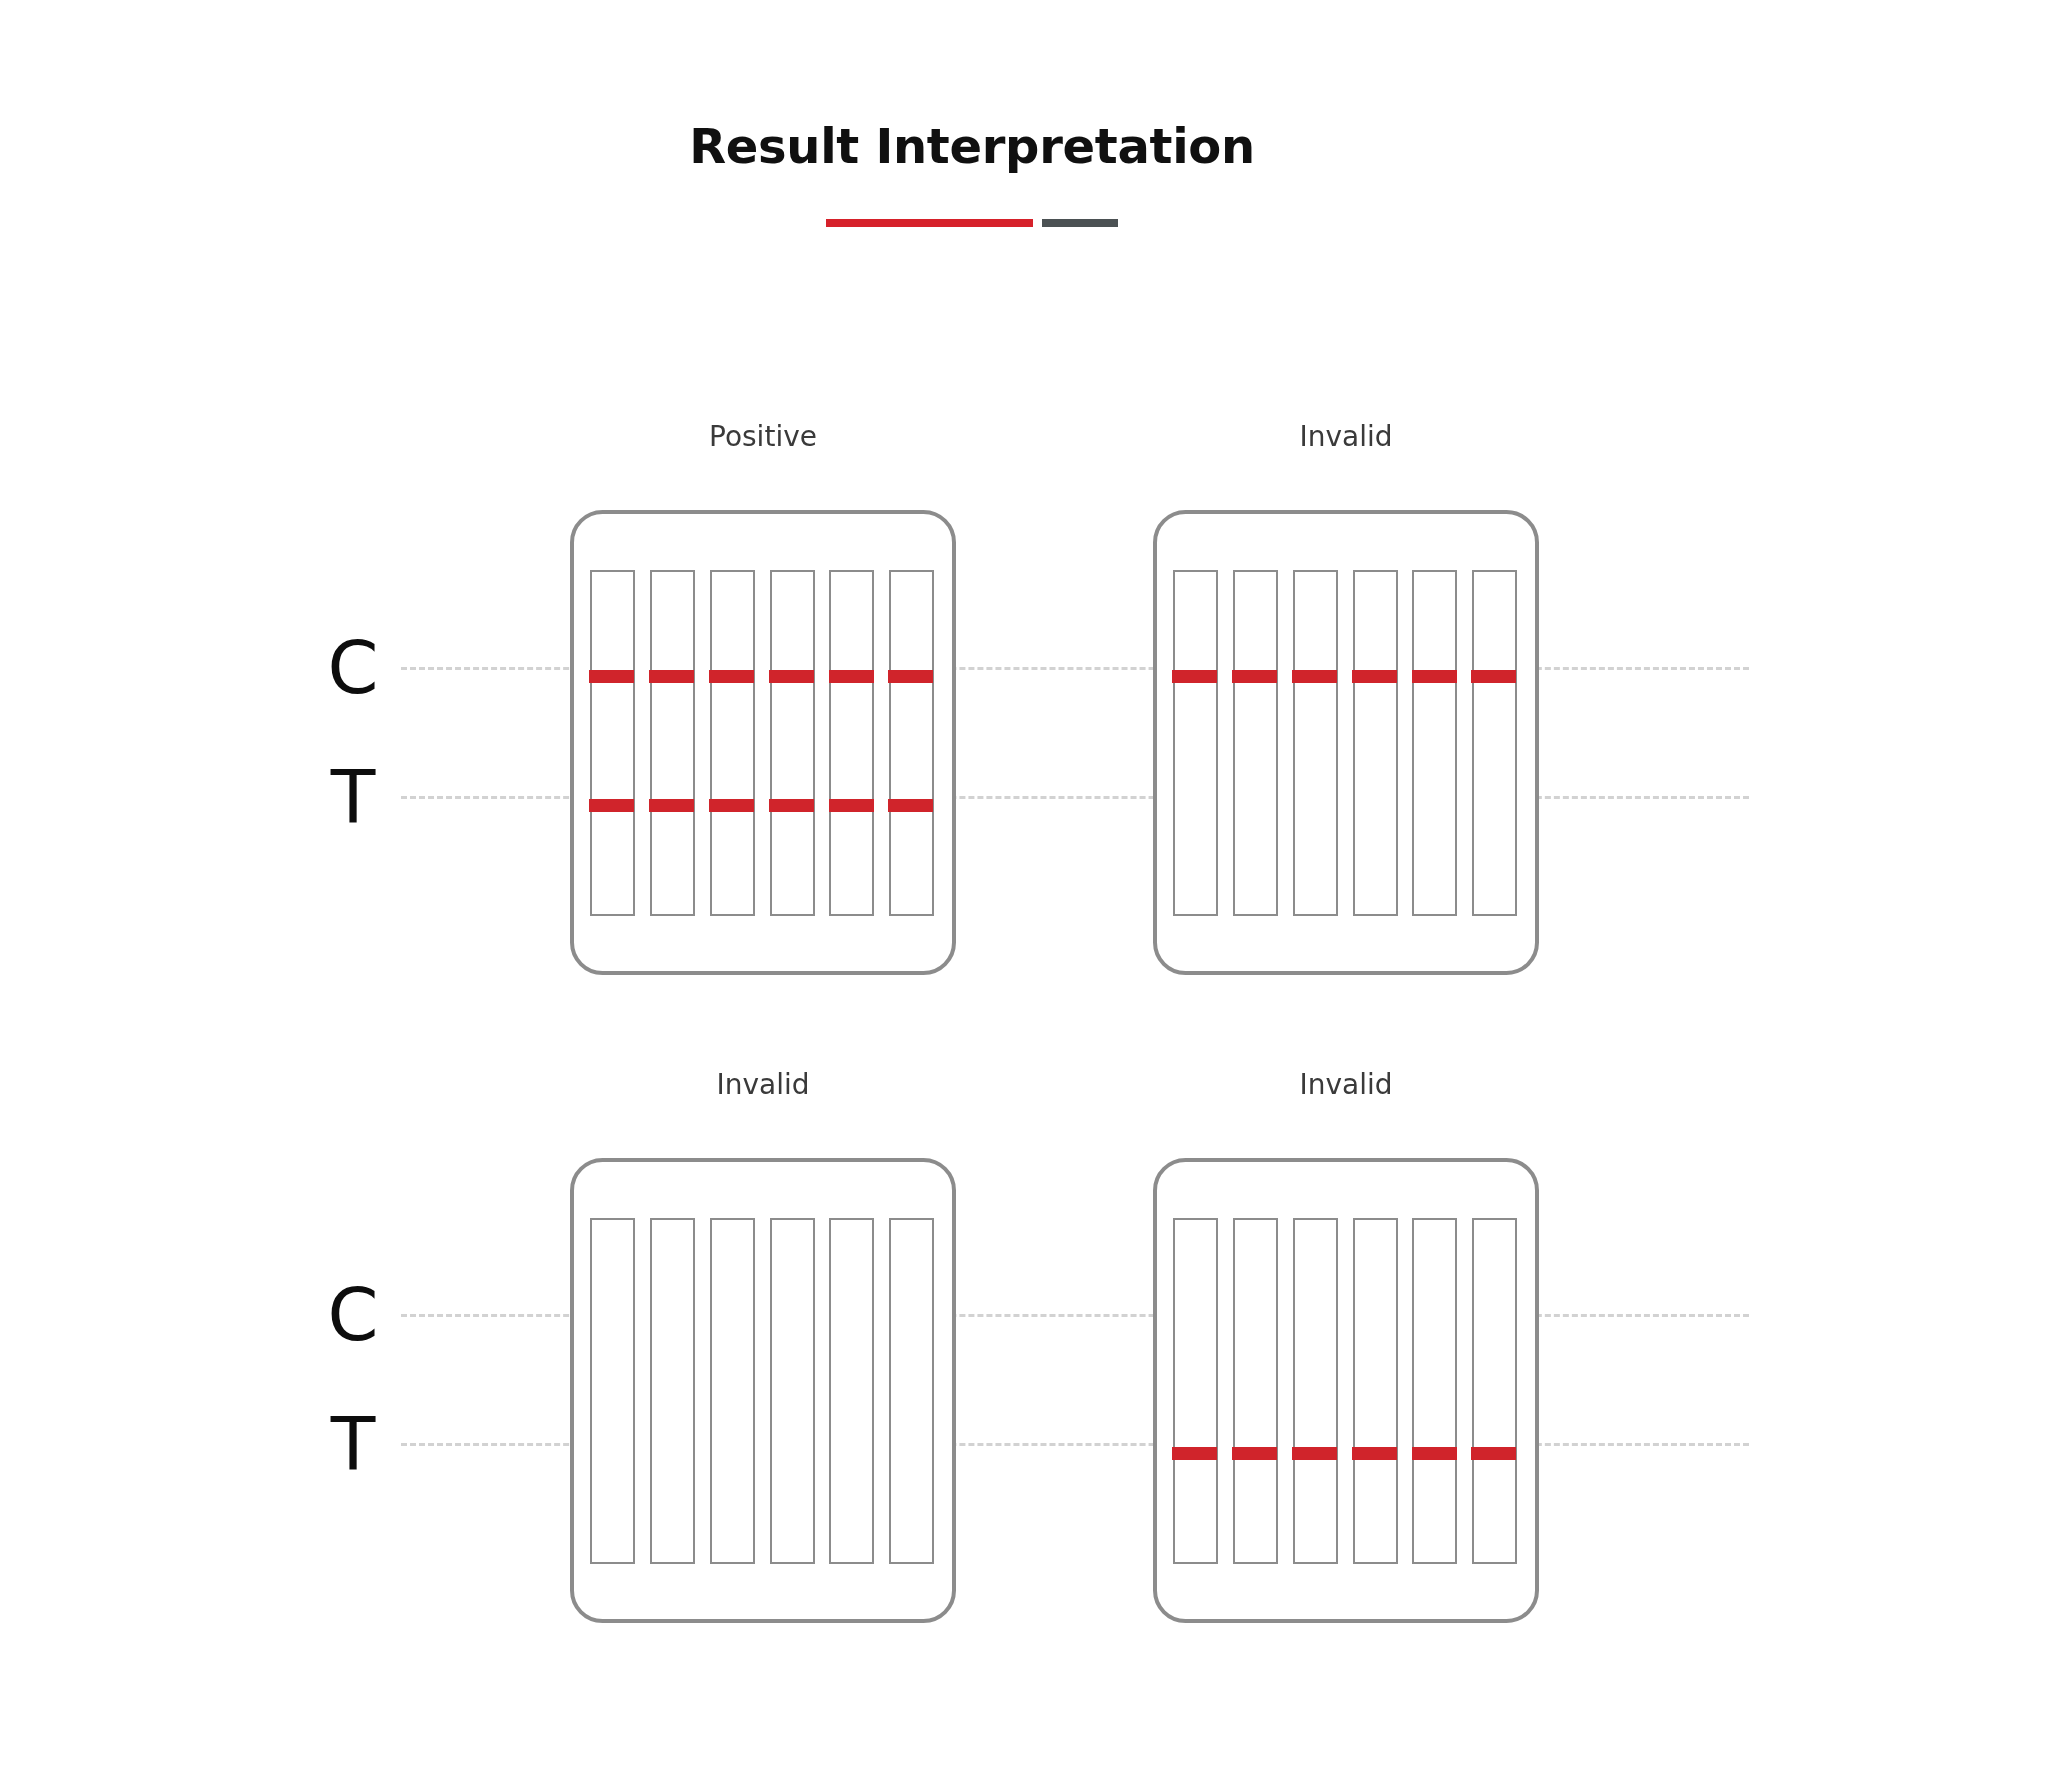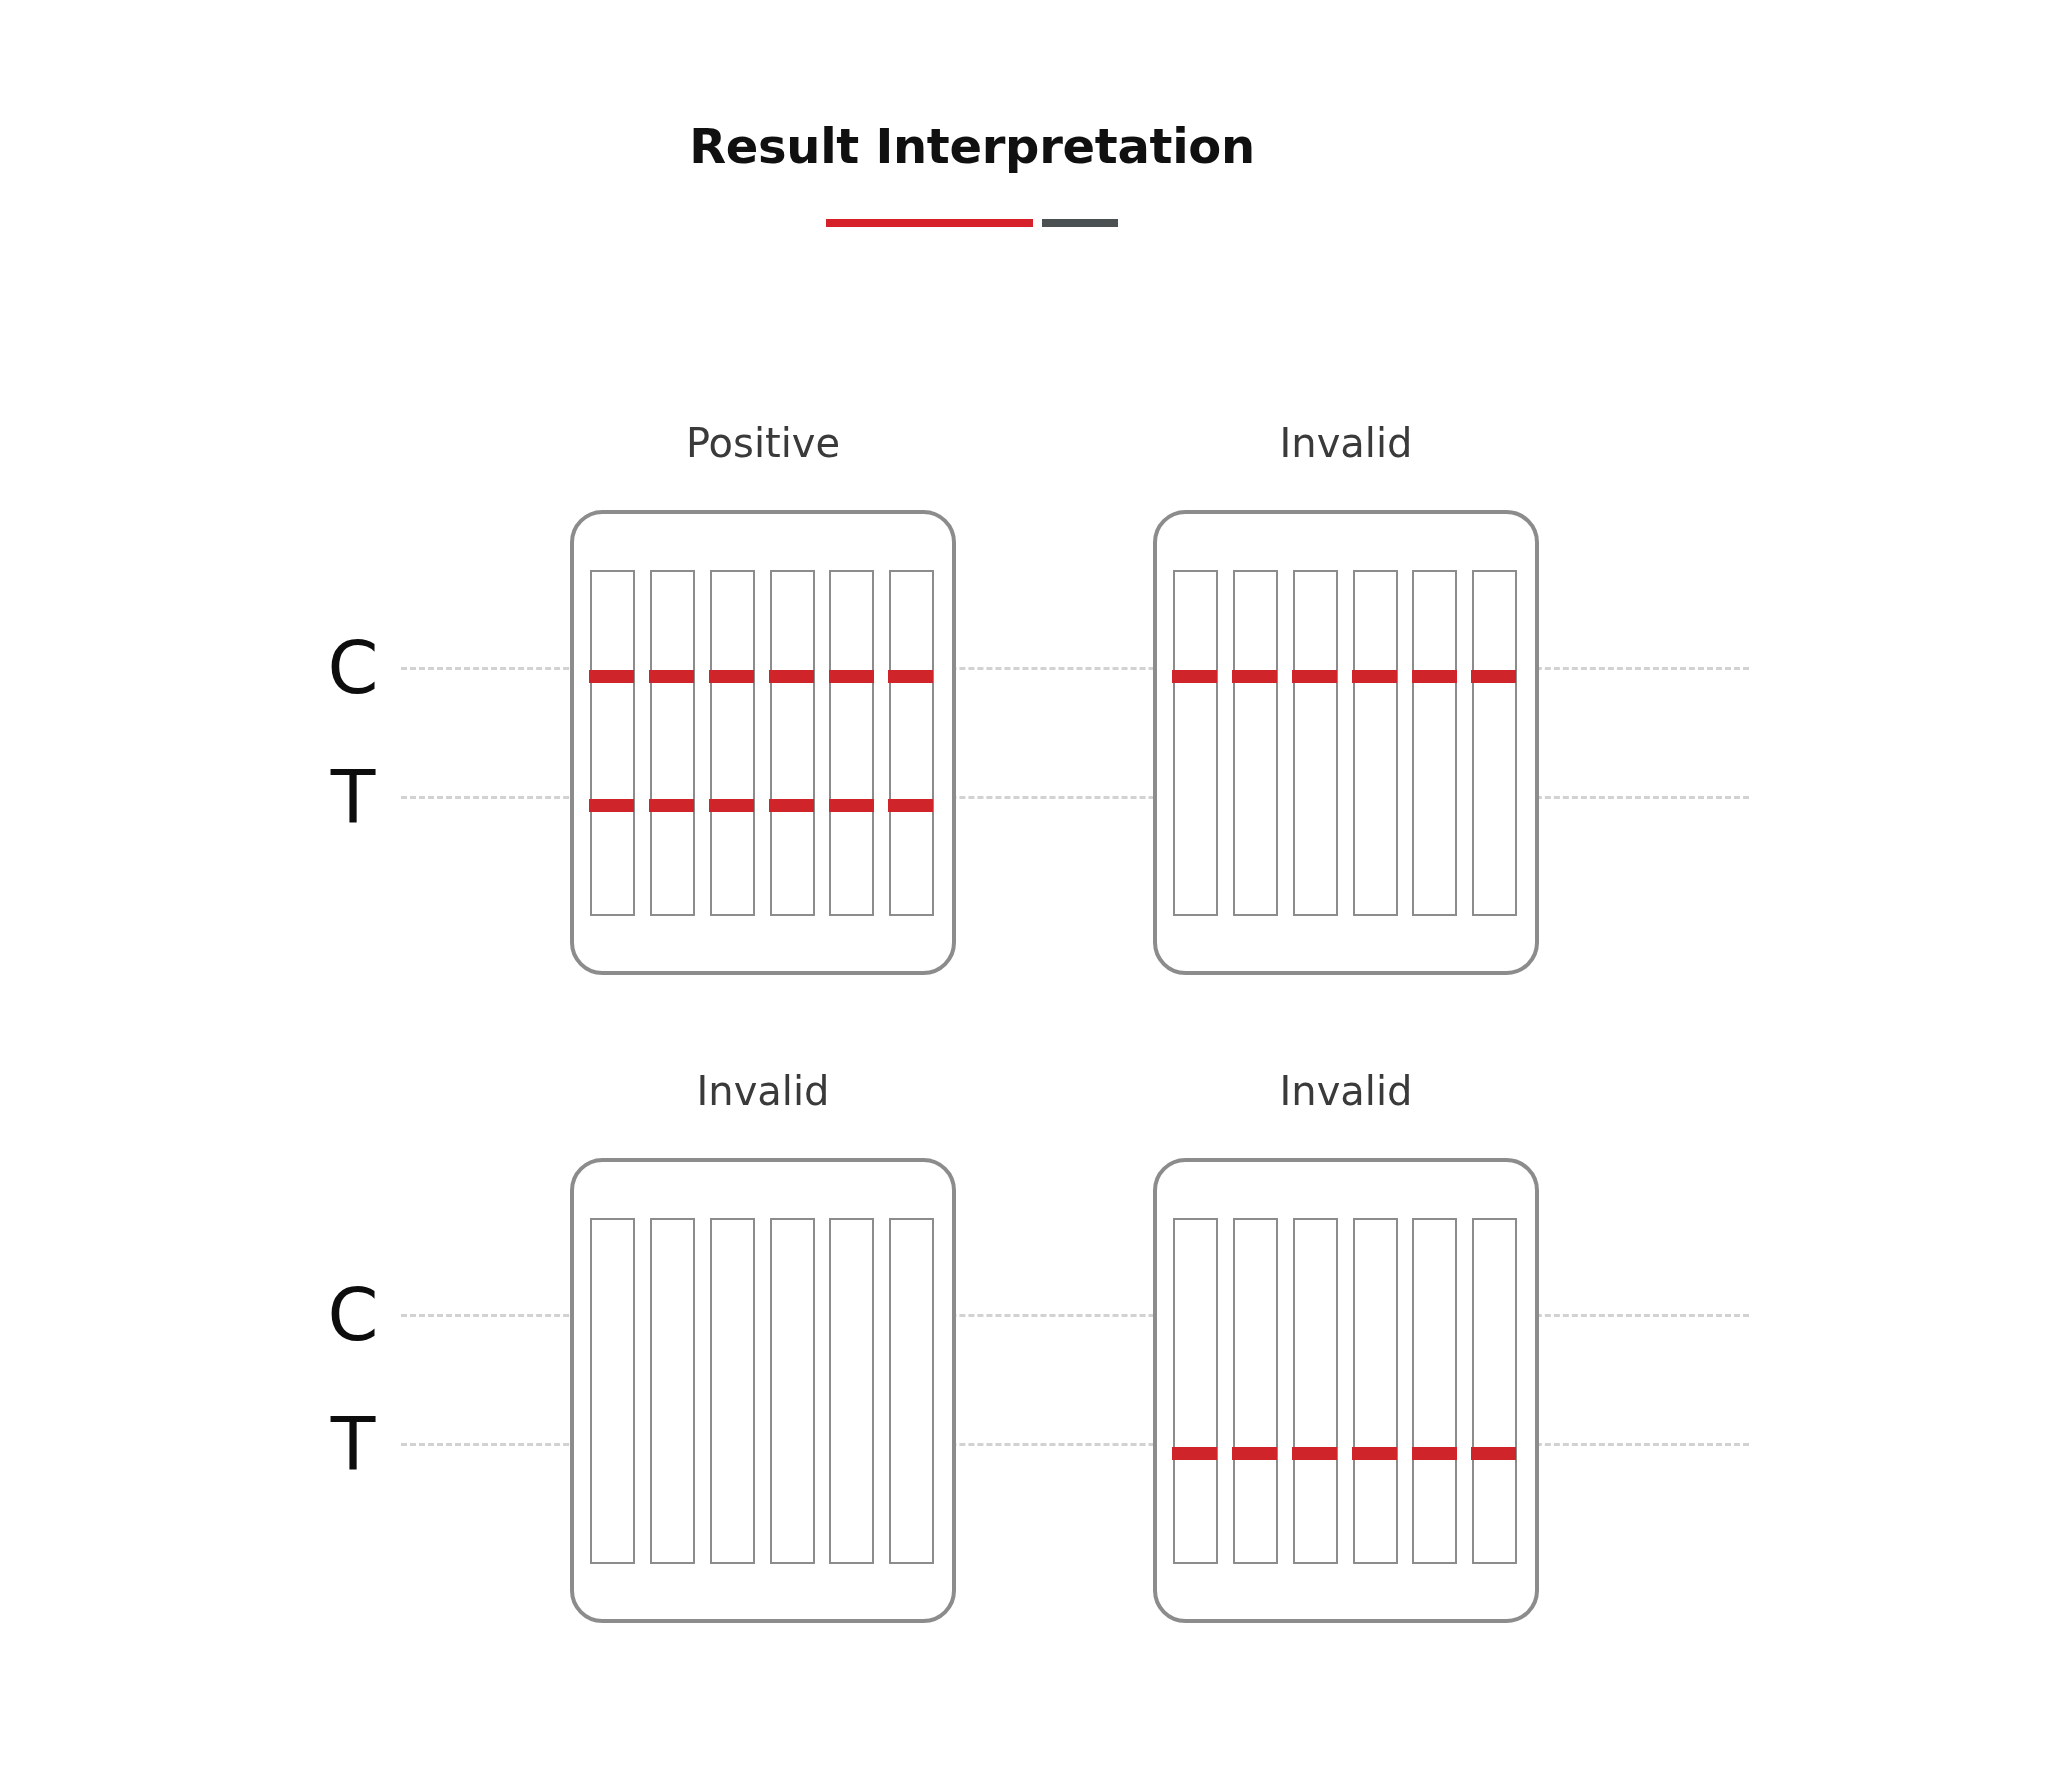--- a/index.html
+++ b/index.html
@@ -79,21 +79,21 @@
     color: #0d0d0d;
     line-height: 1;
     width: 76px;
     text-align: center;
   }
 
   
   .case-label {
     position: absolute;
     font-family: "DejaVu Sans", sans-serif;
-    font-size: 40px;
+    font-size: 28px;
     font-weight: 400;
     color: #3a3a3a;
     width: 386px;
     text-align: center;
     line-height: 1;
   }
 
   
   .cassette {
     position: absolute;

